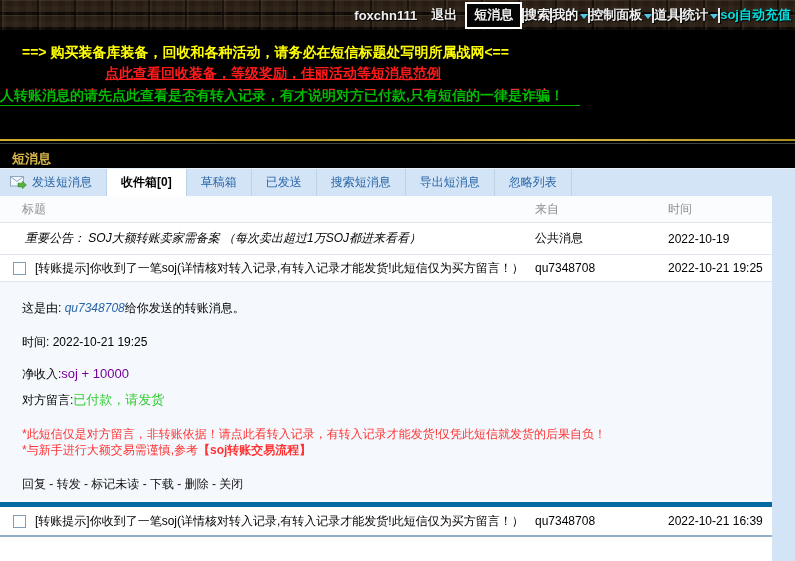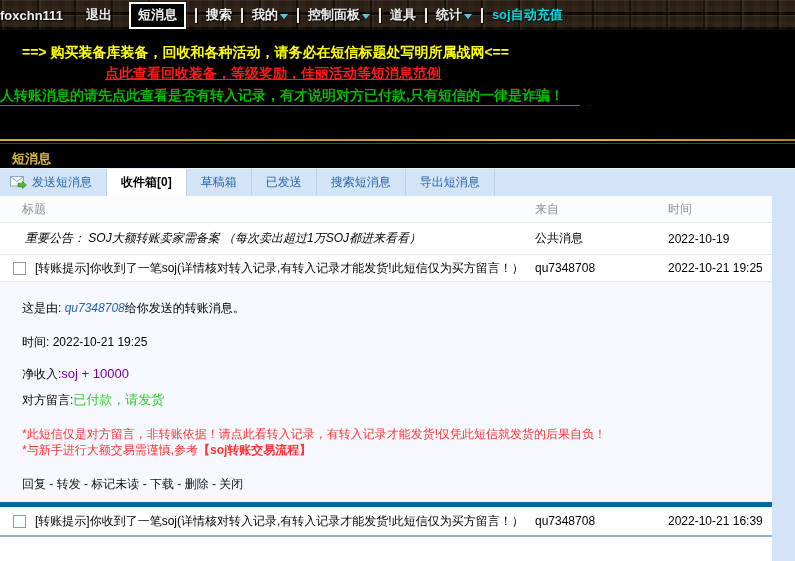--- a/index.html
+++ b/index.html
@@ -10,22 +10,22 @@
   }
 
   
   .topbar {
     height:30px; width:795px;
     background-color:#16100c;
     background-image:
       repeating-linear-gradient(90deg, rgba(0,0,0,.45) 0 2px, rgba(140,110,80,.10) 2px 4px, transparent 4px 37px),
       repeating-linear-gradient(90deg, rgba(90,70,50,.12) 0 6px, transparent 6px 13px),
       repeating-linear-gradient(180deg, #3a2e22 0 1px, #271d15 1px 6px, #2c2218 6px 12px, #0d0906 12px 15px);
-    display:flex; align-items:center; 
-    padding-right:25px; gap:9px;
+    display:flex; align-items:center; justify-content:flex-end;
+    padding-right:4px; 
     color:#f0f0f0; font-weight:bold; font-size:13px;
     white-space:nowrap;
   }
   .topbar .nav-item { cursor:pointer; text-shadow:1px 1px 1px #000; }
   .topbar .nav-user { margin-right:14px; }
   .topbar .nav-logout { margin-right:8px; }
   .topbar .nav-active {
     border:2px solid #fff; background:#050505; padding:2px 7px 3px 7px;
   }
   .topbar .sep { width:2px; height:15px; background:#e8e8e8; box-shadow:1px 1px 1px #000; }
@@ -157,20 +157,21 @@
         <path d="M8 7.2 L12.4 7.2 L12.4 5.4 L16.4 9 L12.4 12.6 L12.4 10.8 L8 10.8 Z" fill="#55b33b" stroke="#2e7d22" stroke-width="0.6"></path>
       </svg>
     </span>
     <span>发送短消息</span>
   </div>
   <div class="tab active">收件箱[0]</div>
   <div class="tab">草稿箱</div>
   <div class="tab">已发送</div>
   <div class="tab">搜索短消息</div>
   <div class="tab">导出短消息</div>
+  <div class="tab">忽略列表</div>
 </div>
 
 <div class="main">
   <div class="content">
 
     <div class="trow header-row">
       <div class="cell-title">标题</div>
       <div class="cell-from">来自</div>
       <div class="cell-time">时间</div>
     </div>

